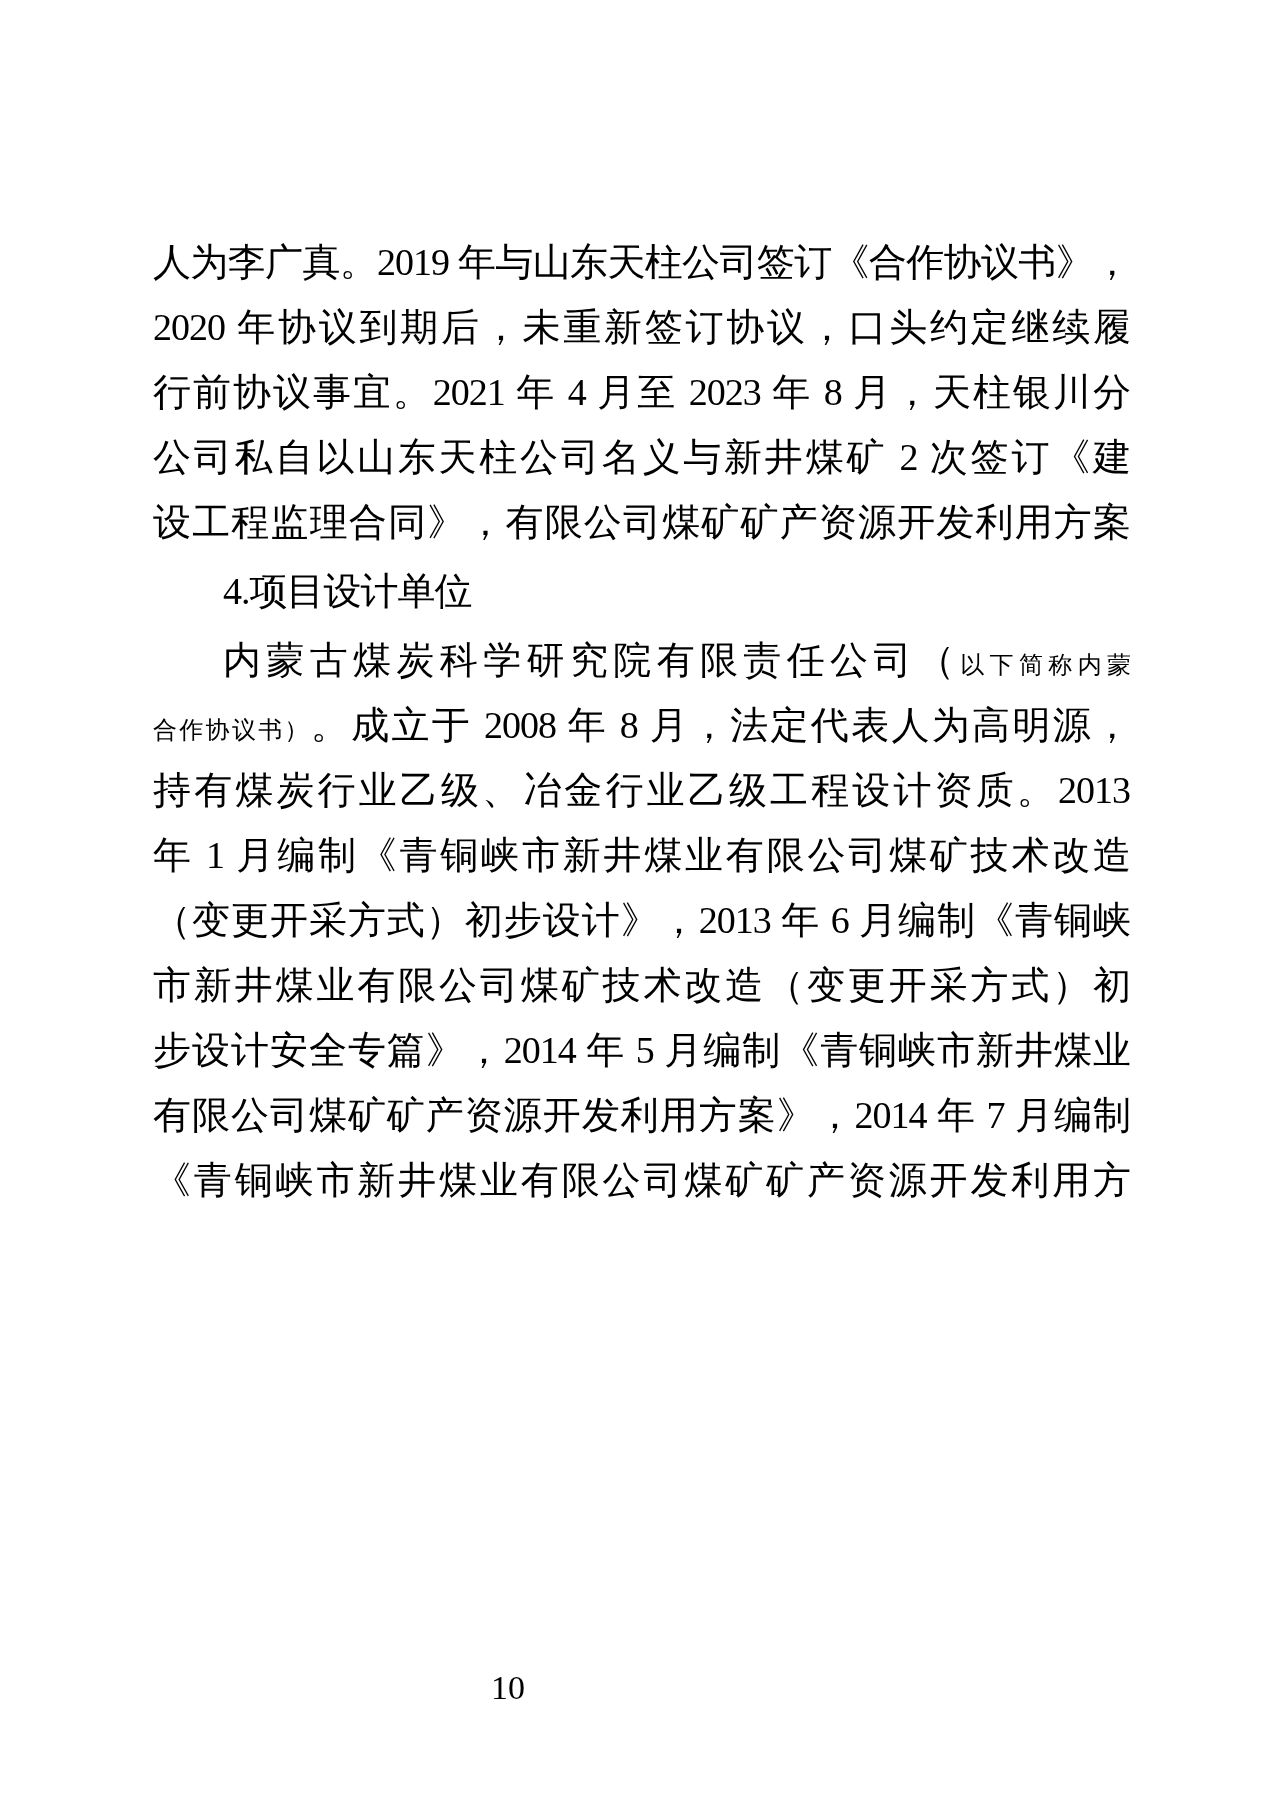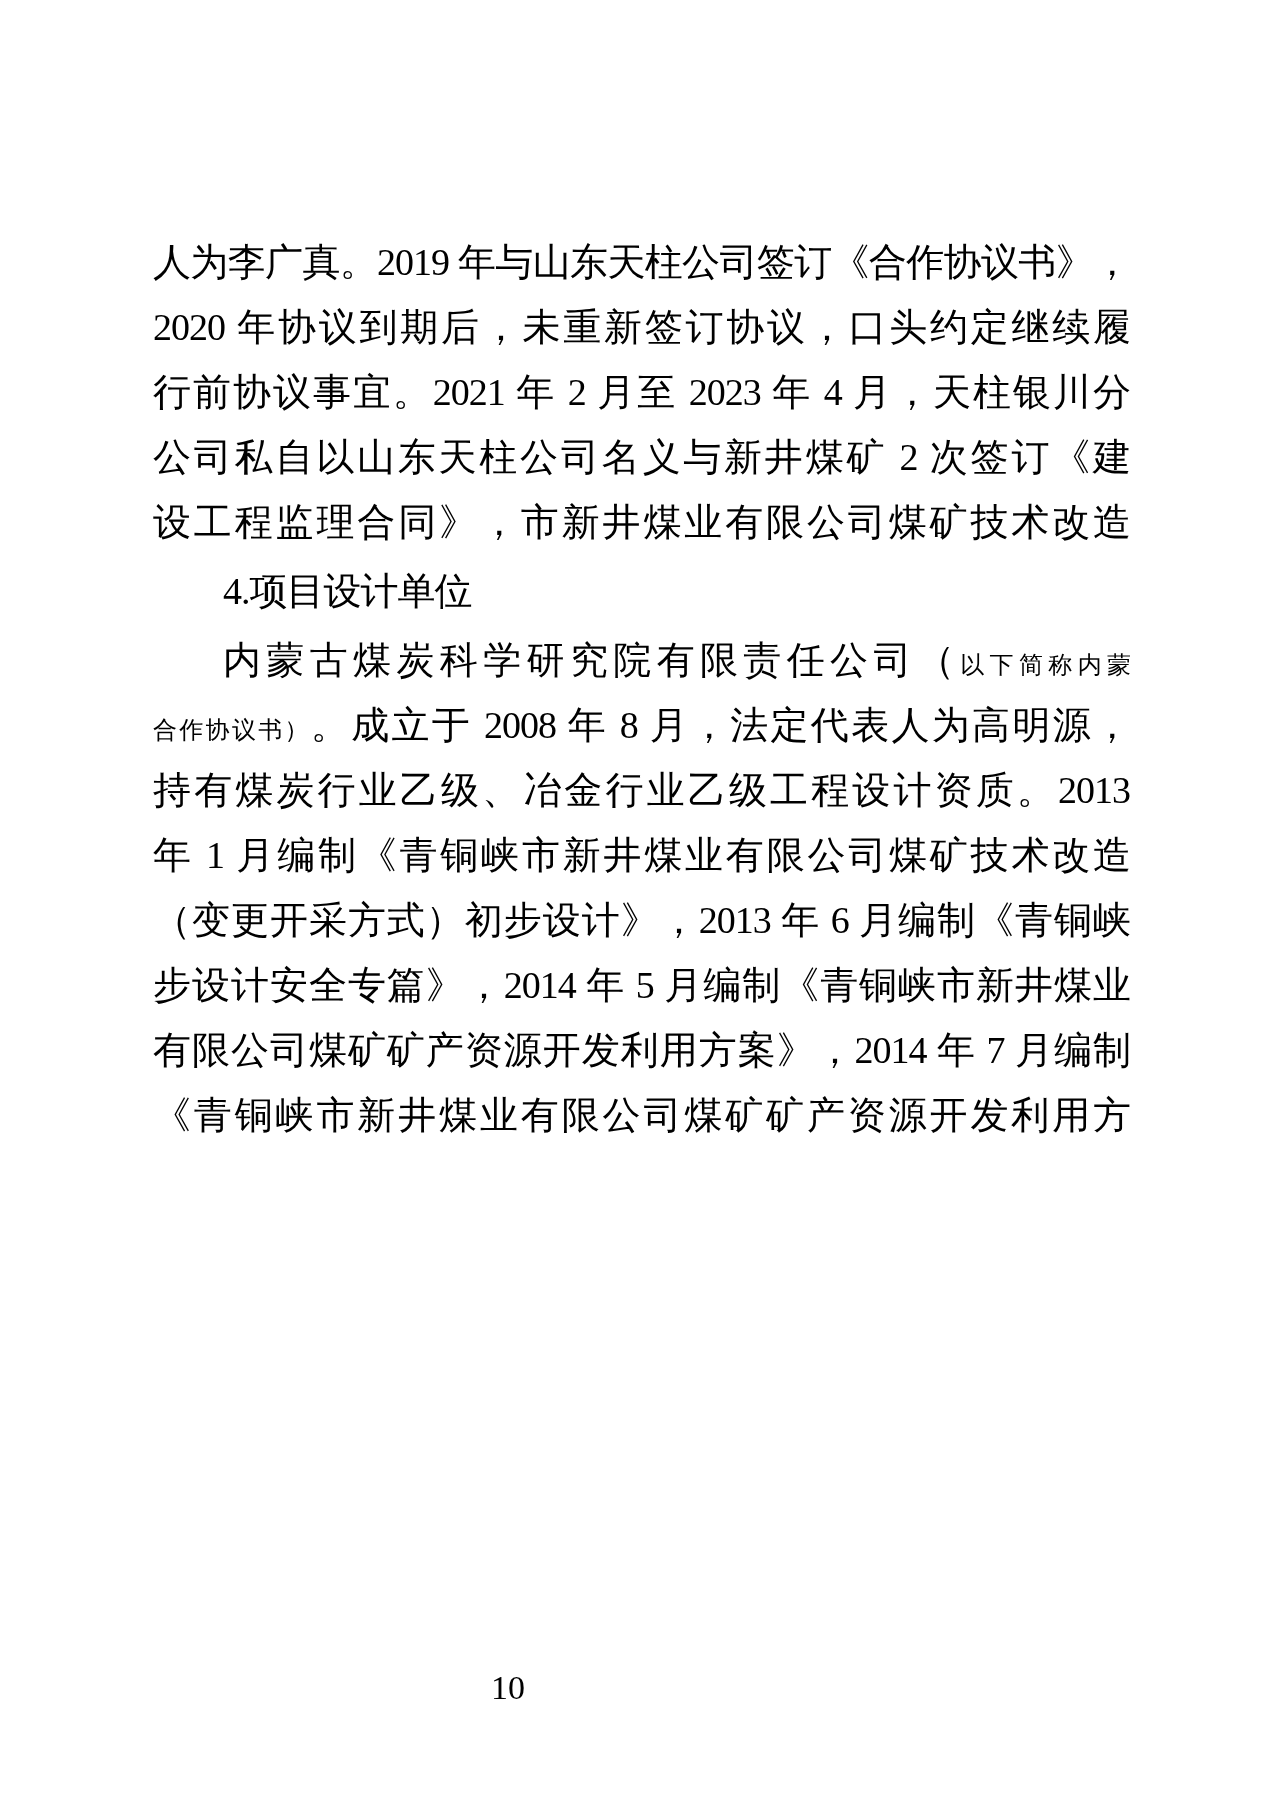--- a/index.html
+++ b/index.html
@@ -53,32 +53,33 @@
   }
 </style>
 </head>
 <body>
 
 <div class="page">
   <main class="text-block">
       <div class="para">
         <div class="line"><span class="seg">人为李广真。2019 年与山东天柱公司签订《合作协议书》，</span></div>
         <div class="line"><span class="seg">2020 年协议到期后，未重新签订协议，口头约定继续履</span></div>
-        <div class="line"><span class="seg">行前协议事宜。2021 年 2 月至 2023 年 4 月，天柱银川分</span></div>
+        <div class="line"><span class="seg">行前协议事宜。2021 年 4 月至 2023 年 8 月，天柱银川分</span></div>
         <div class="line"><span class="seg">公司私自以山东天柱公司名义与新井煤矿 2 次签订《建</span></div>
-        <div class="line"><span class="seg">设工程监理合同》，市新井煤业有限公司煤矿技术改造</span></div>
+        <div class="line"><span class="seg">设工程监理合同》，有限公司煤矿矿产资源开发利用方案</span></div>
       </div>
       <div class="para">
         <div class="line last indent-normal"><span class="seg">4.项目设计单位</span></div>
       </div>
       <div class="para">
         <div class="line indent-normal"><span class="seg">内蒙古煤炭科学研究院有限责任公司（</span><span class="seg small">以下简称内蒙</span></div>
         <div class="line"><span class="seg small">合作协议书）</span><span class="seg">。成立于 2008 年 8 月，法定代表人为高明源，</span></div>
         <div class="line"><span class="seg">持有煤炭行业乙级、冶金行业乙级工程设计资质。2013</span></div>
         <div class="line"><span class="seg">年 1 月编制《青铜峡市新井煤业有限公司煤矿技术改造</span></div>
         <div class="line"><span class="seg">（变更开采方式）初步设计》，2013 年 6 月编制《青铜峡</span></div>
+        <div class="line"><span class="seg">市新井煤业有限公司煤矿技术改造（变更开采方式）初</span></div>
         <div class="line"><span class="seg">步设计安全专篇》，2014 年 5 月编制《青铜峡市新井煤业</span></div>
         <div class="line"><span class="seg">有限公司煤矿矿产资源开发利用方案》，2014 年 7 月编制</span></div>
         <div class="line"><span class="seg">《青铜峡市新井煤业有限公司煤矿矿产资源开发利用方</span></div>
       </div>
     </main>
   <footer class="page-number">10</footer>
 </div>
 
 </body></html>

